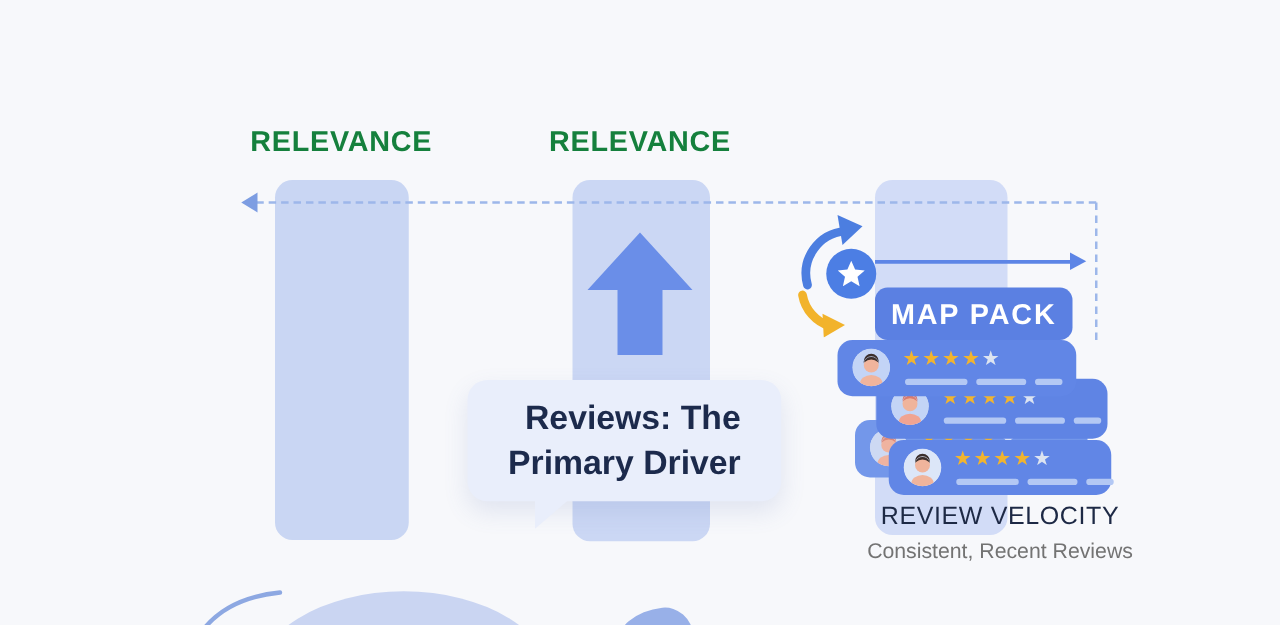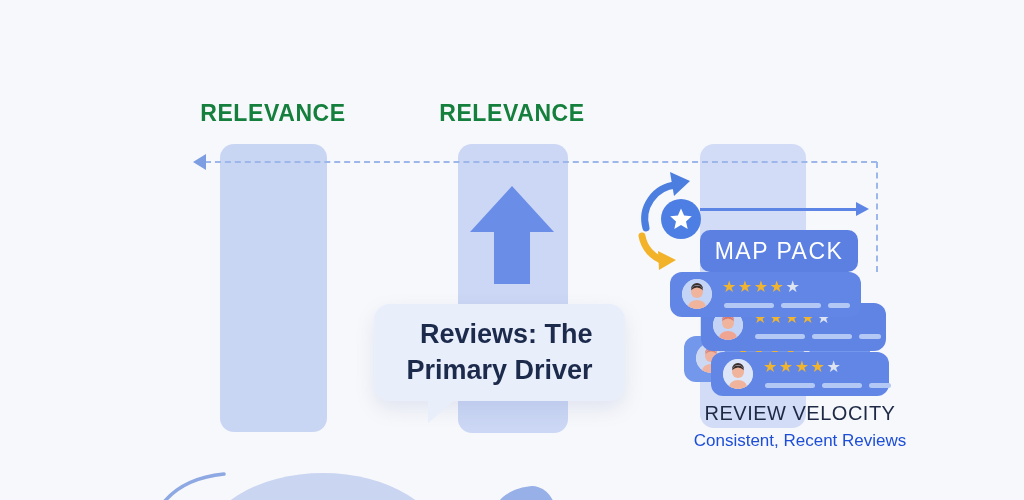--- a/index.html
+++ b/index.html
@@ -54,42 +54,42 @@
   .solid-arrow-head{
     position:absolute;left:856px;top:202px;width:0;height:0;z-index:2;
     border-top:7px solid transparent;border-bottom:7px solid transparent;
     border-left:13px solid #5d85e6;
   }
   
   .map-pack{
     position:absolute;left:700px;top:230px;width:158px;height:42px;
     background:#5b80e2;border-radius:10px;z-index:2;
     display:flex;align-items:center;justify-content:center;
-    color:#ffffff;font-size:23px;font-weight:normal;letter-spacing:1.5px;
+    color:#ffffff;font-size:23px;font-weight:bold;letter-spacing:1.5px;
   }
   
   .rcard{position:absolute;border-radius:12px;background:#6186e6;}
   .rcard-1{left:670px;top:272px;width:191px;height:45px;z-index:6;}
   .rcard-2{left:701px;top:303px;width:185px;height:48px;z-index:5;background:#5f84e4;}
   .rcard-3{left:684px;top:336px;width:186px;height:46px;z-index:3;background:#7397ea;}
   .rcard-4{left:711px;top:352px;width:178px;height:44px;z-index:4;}
   .avatar{
     position:absolute;left:12px;top:7px;width:30px;height:30px;border-radius:50%;
     background:#d5e0f8;overflow:hidden;
   }
   .stars{position:absolute;left:52px;top:5px;font-size:16px;letter-spacing:1.5px;white-space:nowrap;}
   .stars .filled{color:#f1b42f;}
   .stars .empty{color:#dde4f0;}
   .lines{position:absolute;left:54px;top:31px;display:flex;gap:7px;}
   .lines span{display:block;height:5px;border-radius:3px;background:#b3c8f4;}
   .ln-a{width:50px;} .ln-b{width:40px;} .ln-c{width:22px;}
   
   .velocity{position:absolute;left:640px;top:402px;width:320px;text-align:center;z-index:8;}
   .velocity-title{font-size:20px;font-weight:normal;color:#1d2945;letter-spacing:.5px;}
-  .velocity-sub{font-size:17px;color:#1d4ed8;line-height:1.22;margin-top:6px;}
+  .velocity-sub{font-size:17px;color:#737373;line-height:1.22;margin-top:6px;}
   
   .decor-ellipse{
     position:absolute;left:203px;top:473px;width:240px;height:150px;
     background:#cad5f2;border-radius:50%;
   }
   .decor-arc-svg{position:absolute;left:160px;top:470px;}
   .decor-petal{
     position:absolute;left:492px;top:487px;width:62px;height:30px;
     background:#98b0e8;border-radius:70% 40% 0 0 / 100% 90% 0 0;
     transform:rotate(-6deg);

